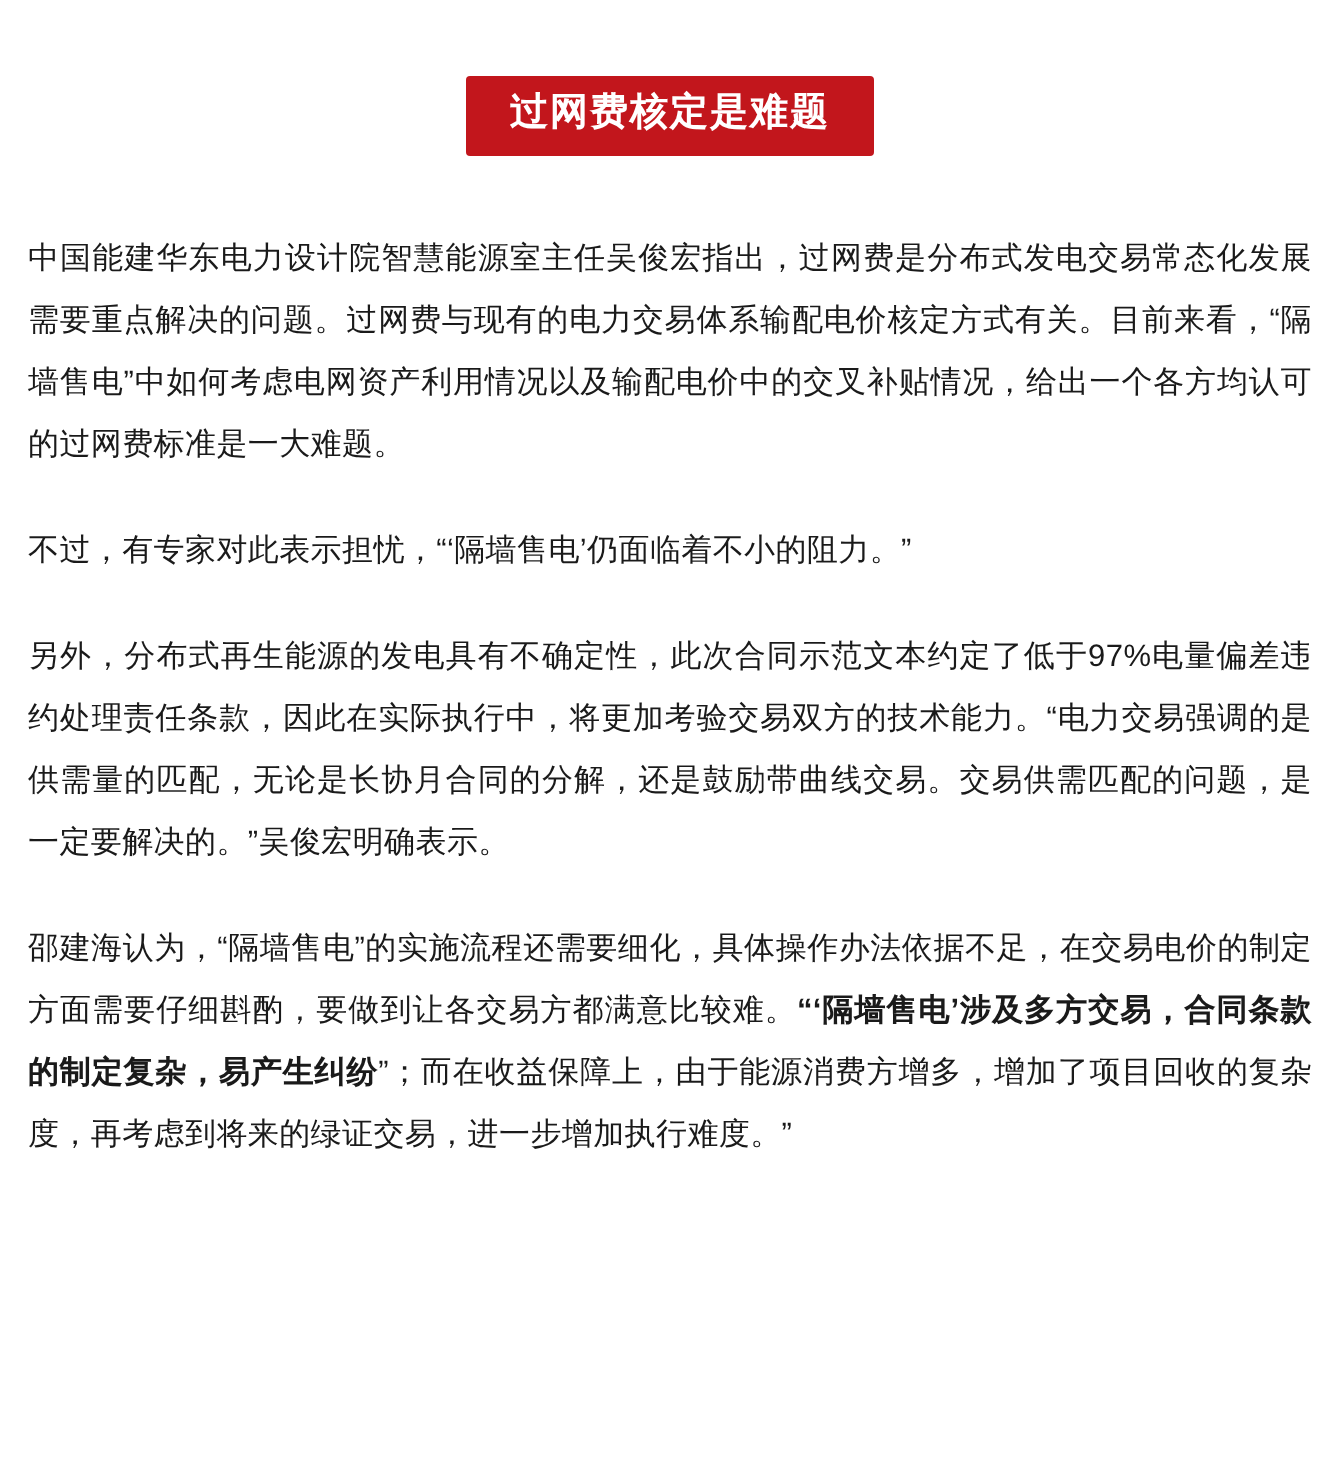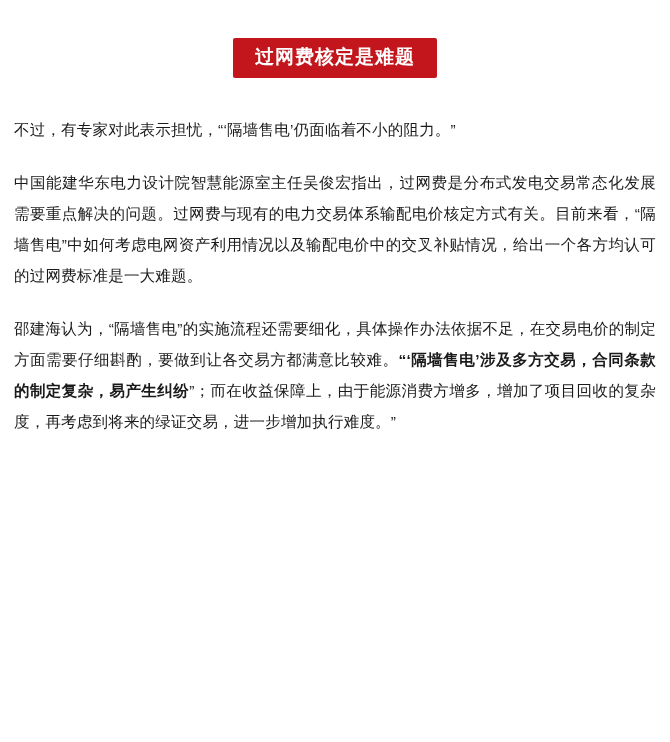--- a/index.html
+++ b/index.html
@@ -61,18 +61,19 @@
 </head>
 <body>
 
 <div class="page">
 
   <div class="title-wrap">
     <div class="title-badge">过网费核定是难题</div>
   </div>
 
   <div class="article">
+    <p class="para">中国能建华东电力设计院智慧能源室主任吴俊宏指出，过网费是分布式发电交易常态化发展需要重点解决的问题。过网费与现有的电力交易体系输配电价核定方式有关。目前来看，“隔墙售电”中如何考虑电网资产利用情况以及输配电价中的交叉补贴情况，给出一个各方均认可的过网费标准是一大难题。</p>
     <p class="para">不过，有专家对此表示担忧，“‘隔墙售电’仍面临着不小的阻力。”</p>
-    <p class="para">中国能建华东电力设计院智慧能源室主任吴俊宏指出，过网费是分布式发电交易常态化发展需要重点解决的问题。过网费与现有的电力交易体系输配电价核定方式有关。目前来看，“隔墙售电”中如何考虑电网资产利用情况以及输配电价中的交叉补贴情况，给出一个各方均认可的过网费标准是一大难题。</p>
+    <p class="para">另外，分布式再生能源的发电具有不确定性，此次合同示范文本约定了低于97%电量偏差违约处理责任条款，因此在实际执行中，将更加考验交易双方的技术能力。“电力交易强调的是供需量的匹配，无论是长协月合同的分解，还是鼓励带曲线交易。交易供需匹配的问题，是一定要解决的。”吴俊宏明确表示。</p>
     <p class="para"><span>邵建海认为，“隔墙售电”的实施流程还需要细化，具体操作办法依据不足，在交易电价的制定方面需要仔细斟酌，要做到让各交易方都满意比较难。</span><span class="bold">“‘隔墙售电’涉及多方交易，合同条款的制定复杂，易产生纠纷</span><span>”；而在收益保障上，由于能源消费方增多，增加了项目回收的复杂度，再考虑到将来的绿证交易，进一步增加执行难度。”</span></p>
   </div>
 
 </div>
 
 </body></html>

